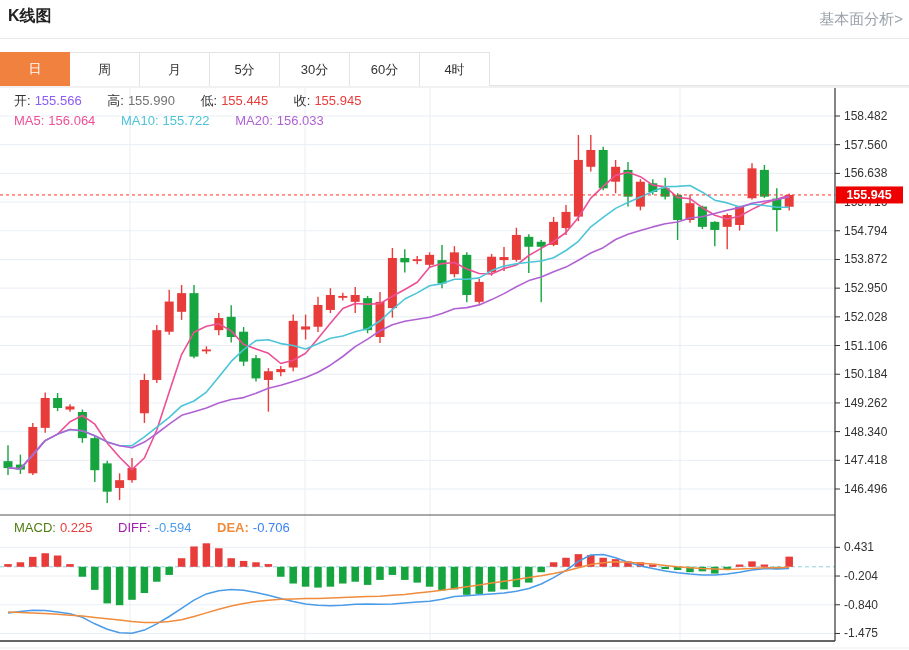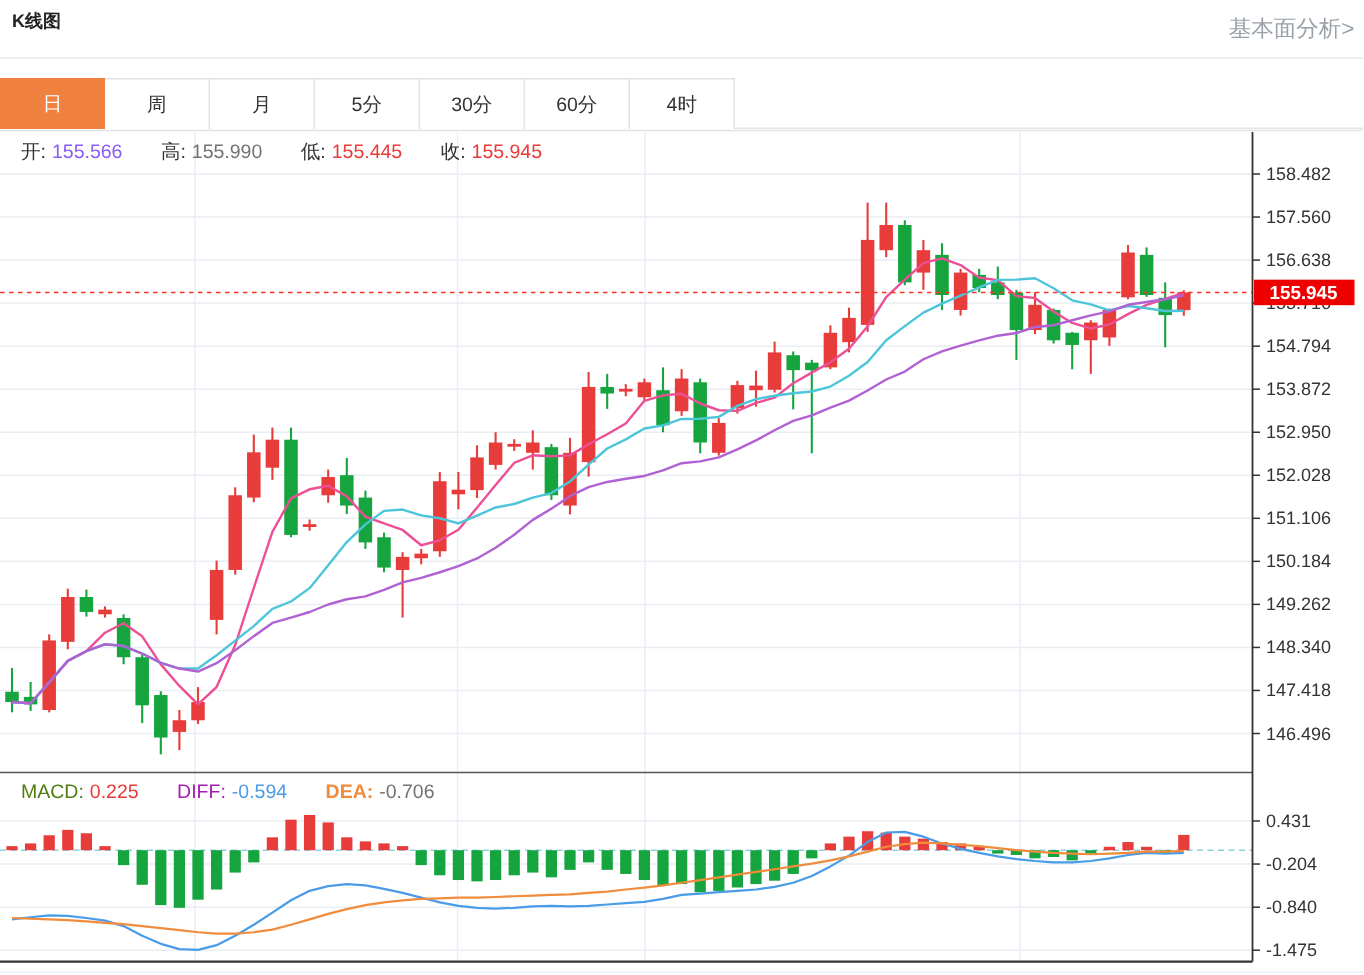--- a/index.html
+++ b/index.html
@@ -1,19 +1,19 @@
 <!DOCTYPE html>
 <html><head>
 <meta charset="utf-8">
 <style>
   html,body{margin:0;padding:0;background:#fff;}
   #app{position:relative;width:909px;height:650px;background:#fff;overflow:hidden;
        font-family:"Liberation Sans",sans-serif;}
   #chart-svg{position:absolute;left:0;top:0;cursor:crosshair;}
-  .hdr-title{position:absolute;left:8px;top:6px;font-size:12px;font-weight:bold;color:#222;}
+  .hdr-title{position:absolute;left:8px;top:6px;font-size:16px;font-weight:bold;color:#222;}
   .hdr-link{position:absolute;right:6px;top:10px;font-size:15px;color:#99a0a8;cursor:pointer;text-decoration:none;}
   .hdr-rule{position:absolute;left:0;top:38px;width:909px;border-top:1px solid #e9e9e9;}
   .tabbar{position:absolute;left:0;top:52px;width:909px;height:34px;display:flex;
           border-bottom:1px solid #e3e3e3;box-sizing:border-box;}
   .tab{width:70px;height:34px;line-height:33px;text-align:center;font-size:13px;color:#333;
        border-top:1px solid #e3e3e3;border-right:1px solid #e3e3e3;box-sizing:border-box;
        cursor:pointer;background:#fff;flex:0 0 auto;}
   .tab.active{background:#f0813f;color:#fff;border:none;line-height:34px;}
   .legend-row{position:absolute;left:14px;font-size:13px;white-space:nowrap;z-index:3;}
   .legend-row span{margin-right:4px;}
@@ -308,20 +308,25 @@
       <line x1="0" y1="648" x2="909" y2="648" stroke="#e9eef5" stroke-width="1"></line>
     </svg>
 
   <div class="legend-row" style="top:92px;">
     <span class="lg-label">开:</span><span style="color: #8b5cf6;">155.566</span><span class="lg-gap"></span>
     <span class="lg-label">高:</span><span style="color: #737373;">155.990</span><span class="lg-gap"></span>
     <span class="lg-label">低:</span><span style="color: rgb(232, 60, 59);">155.445</span><span class="lg-gap"></span>
     <span class="lg-label">收:</span><span style="color: rgb(232, 60, 59);">155.945</span>
   </div>
 
+  <div class="legend-row" style="top:113px;">
+    <span style="color: rgb(236, 79, 150);">MA5:</span><span style="color: rgb(236, 79, 150);">156.064</span><span class="lg-gap"></span>
+    <span style="color: rgb(76, 197, 217);">MA10:</span><span style="color: rgb(76, 197, 217);">155.722</span><span class="lg-gap"></span>
+    <span style="color: rgb(177, 98, 210);">MA20:</span><span style="color: rgb(177, 98, 210);">156.033</span>
+  </div>
 
   <div class="legend-row" style="top:520px;">
     <span style="color: #4d7c0f;">MACD:</span><span style="color: rgb(232, 60, 59);">0.225</span><span class="lg-gap"></span>
     <span style="color: #a21caf;">DIFF:</span><span style="color: rgb(74, 155, 232);">-0.594</span><span class="lg-gap"></span>
-    <span style="color: rgb(240, 140, 60); font-weight: bold;">DEA:</span><span style="color: #737373;">-0.706</span>
+    <span style="color: rgb(240, 140, 60); font-weight: bold;">DEA:</span><span style="color: #3b82f6;">-0.706</span>
   </div>
 
 </div>
 
 </body></html>

